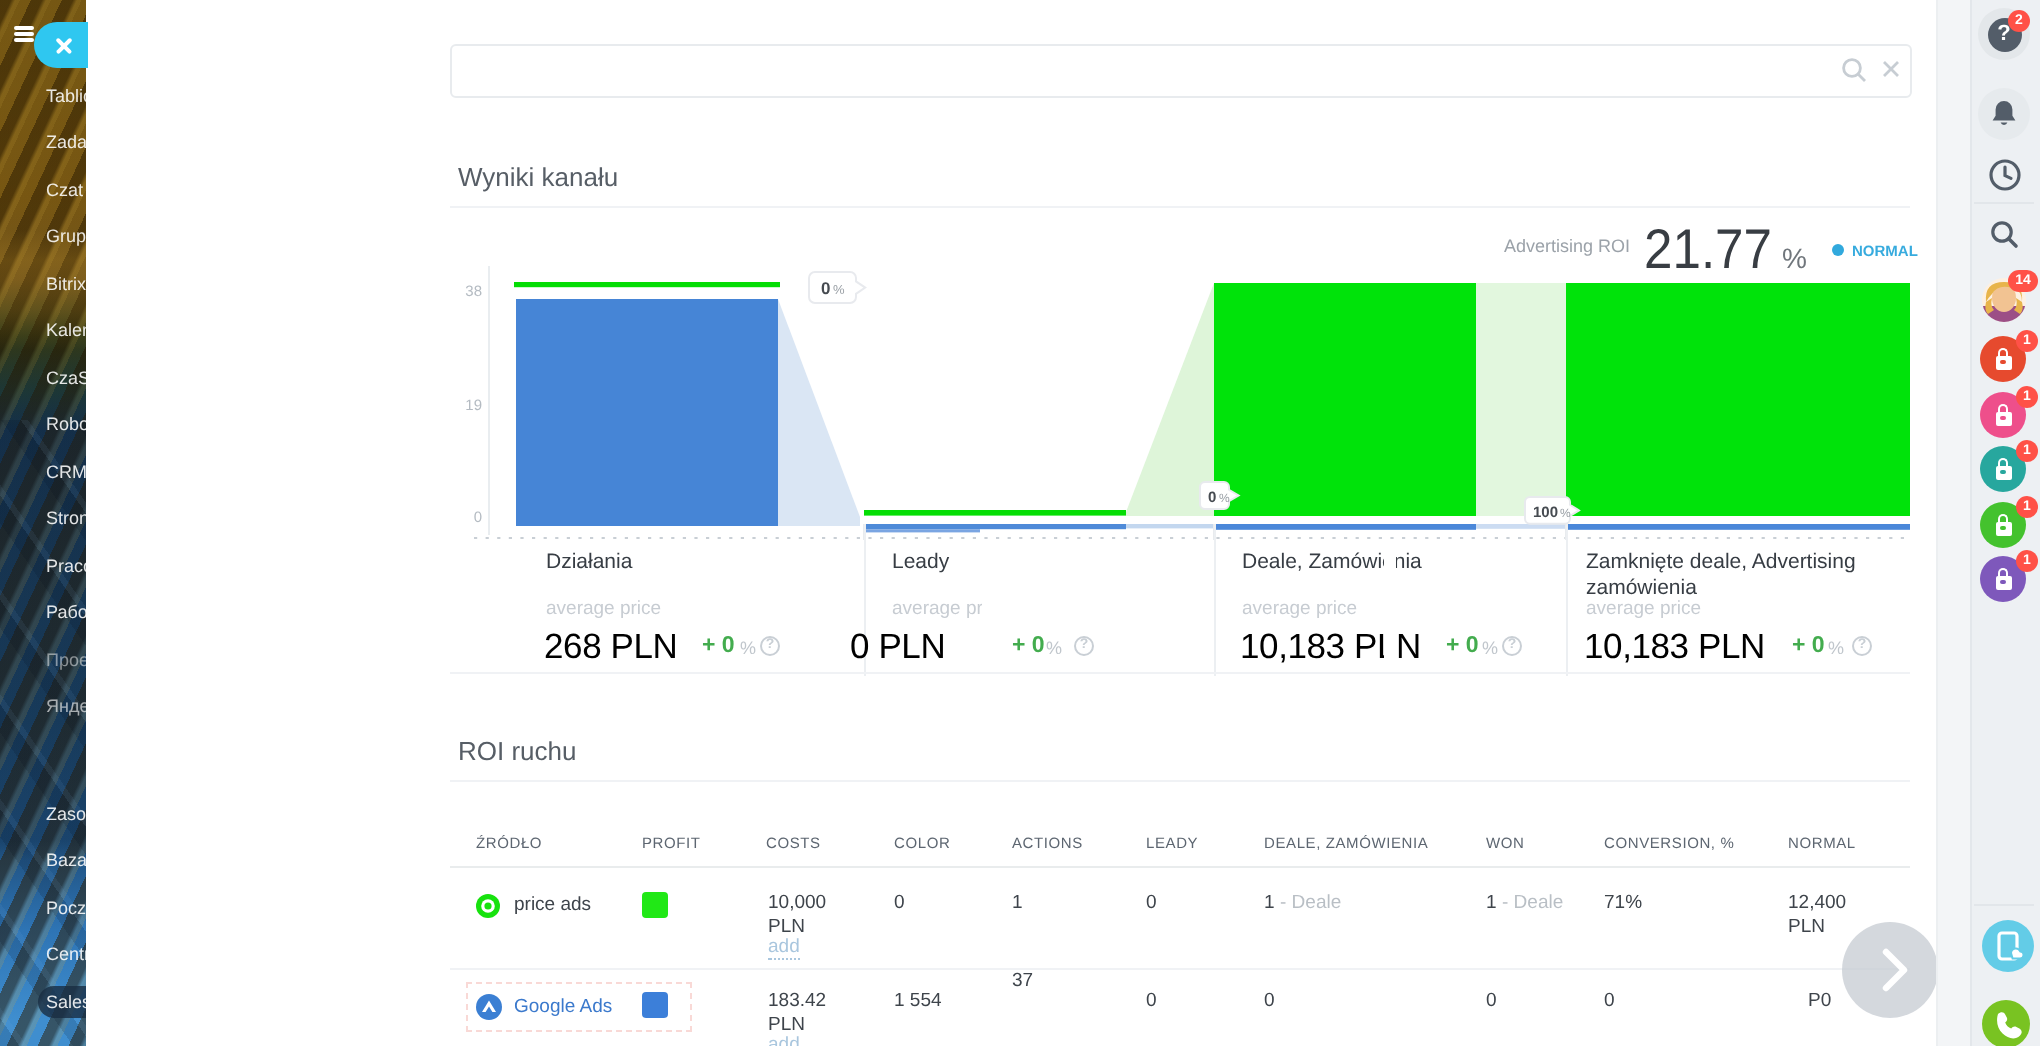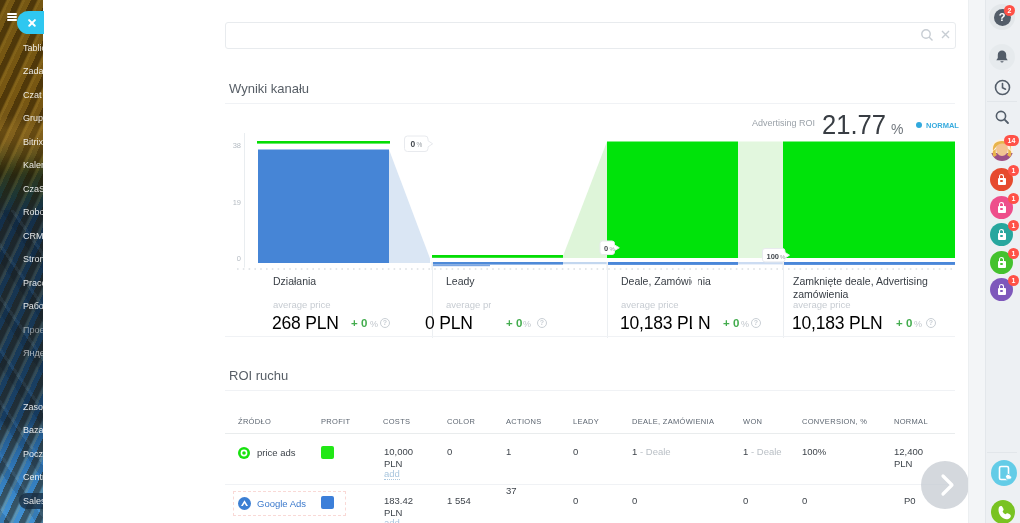--- a/index.html
+++ b/index.html
@@ -234,21 +234,21 @@
   <div class="td" style="left:384px;top:446px">10,000</div>
   <div class="td" style="left:384px;top:458px">PLN</div>
   <div class="addl" style="left:384px;top:469px">add</div>
   <div class="td" style="left:447px;top:446px">0</div>
   <div class="td" style="left:506px;top:446px">1</div>
   <div class="td" style="left:573px;top:446px">0</div>
   <div class="td" style="left:632px;top:446px">1</div>
     <div class="tdg" style="left:640px;top:446px">- Deale</div>
   <div class="td" style="left:743px;top:446px">1</div>
     <div class="tdg" style="left:751px;top:446px">- Deale</div>
-  <div class="td" style="left:802px;top:446px">100%</div>
+  <div class="td" style="left:802px;top:446px">71%</div>
   <div class="td" style="left:894px;top:446px">12,400</div>
   <div class="td" style="left:894px;top:458px">PLN</div>
   <div class="hline abs" style="left:225px;top:484px;width:730px"></div>
 
   <div class="abs" style="left:233px;top:491px;width:111px;height:23px;border:1px dashed rgba(235,120,110,.28)"></div>
   <svg class="abs" style="left:238px;top:497px" width="13" height="13" viewBox="0 0 13 13">
     <circle cx="6.5" cy="6.5" r="6.5" fill="#3b7fd3"></circle>
     <path d="M6.5 3.2 L10 9 L8.2 9 L6.5 6.2 L4.8 9 L3 9 Z" fill="#fff"></path>
   </svg>
   <div class="td" style="left:257px;top:498px;color:#3b79cc">Google Ads</div>

